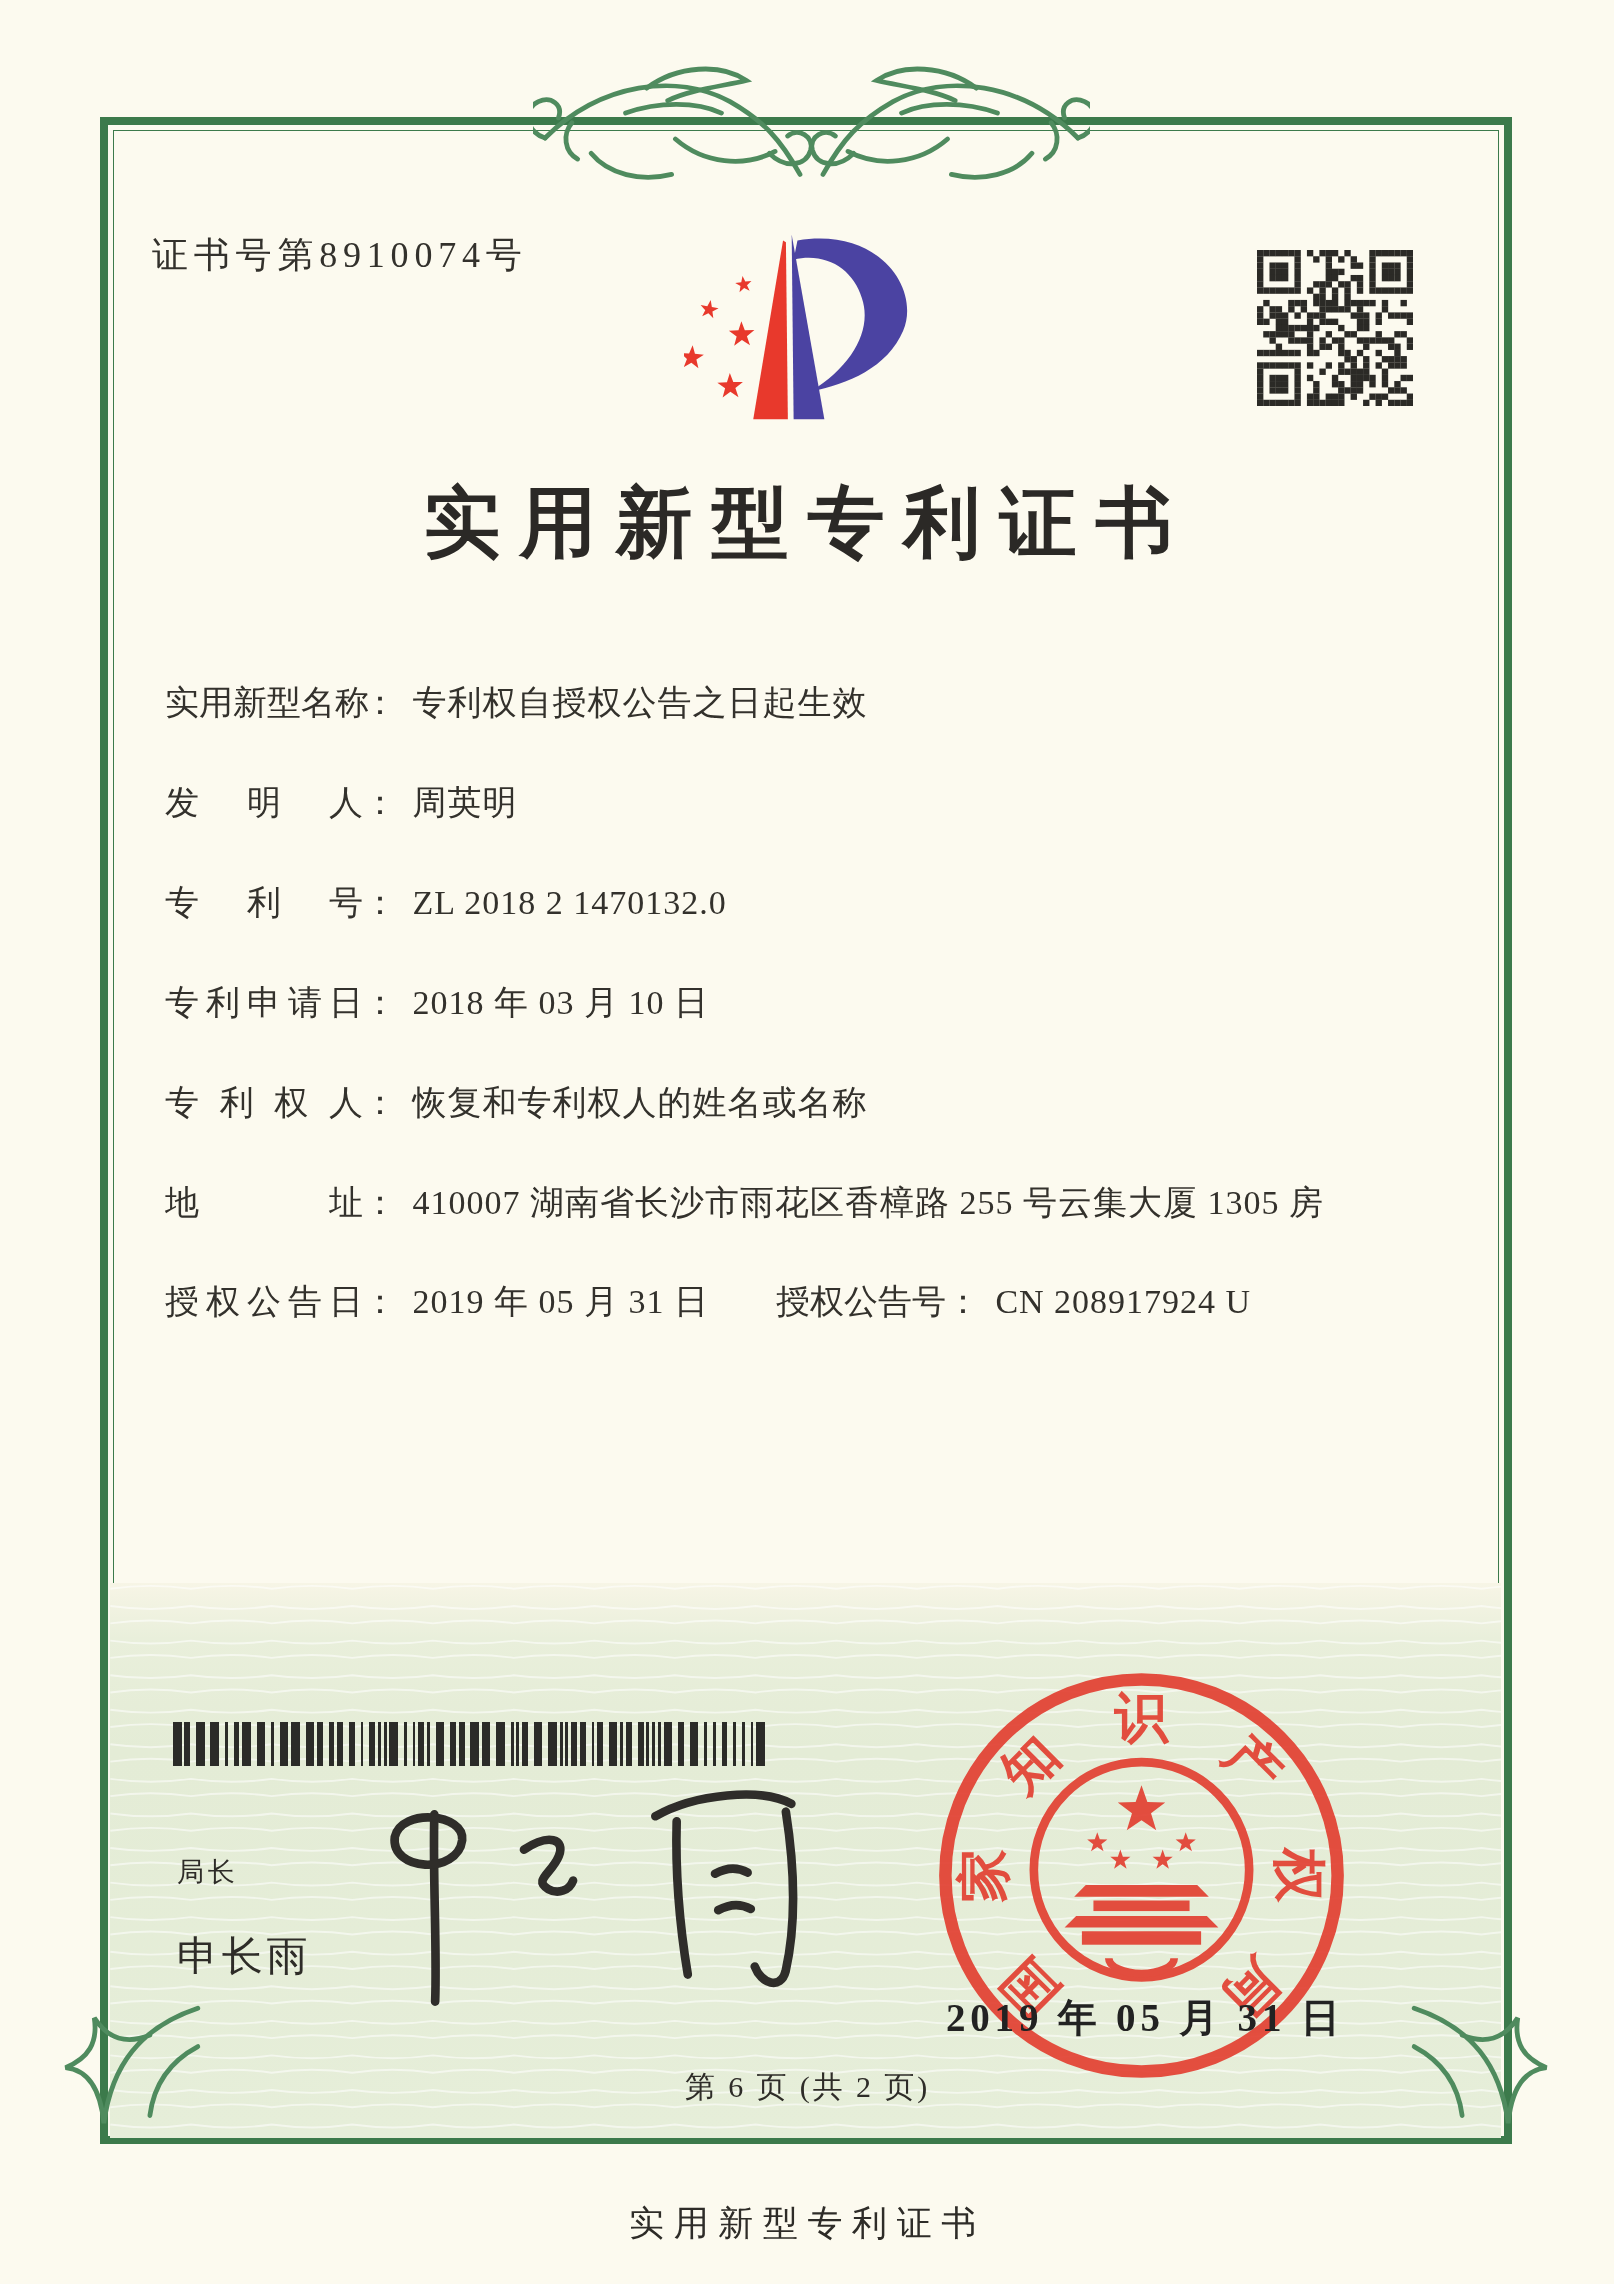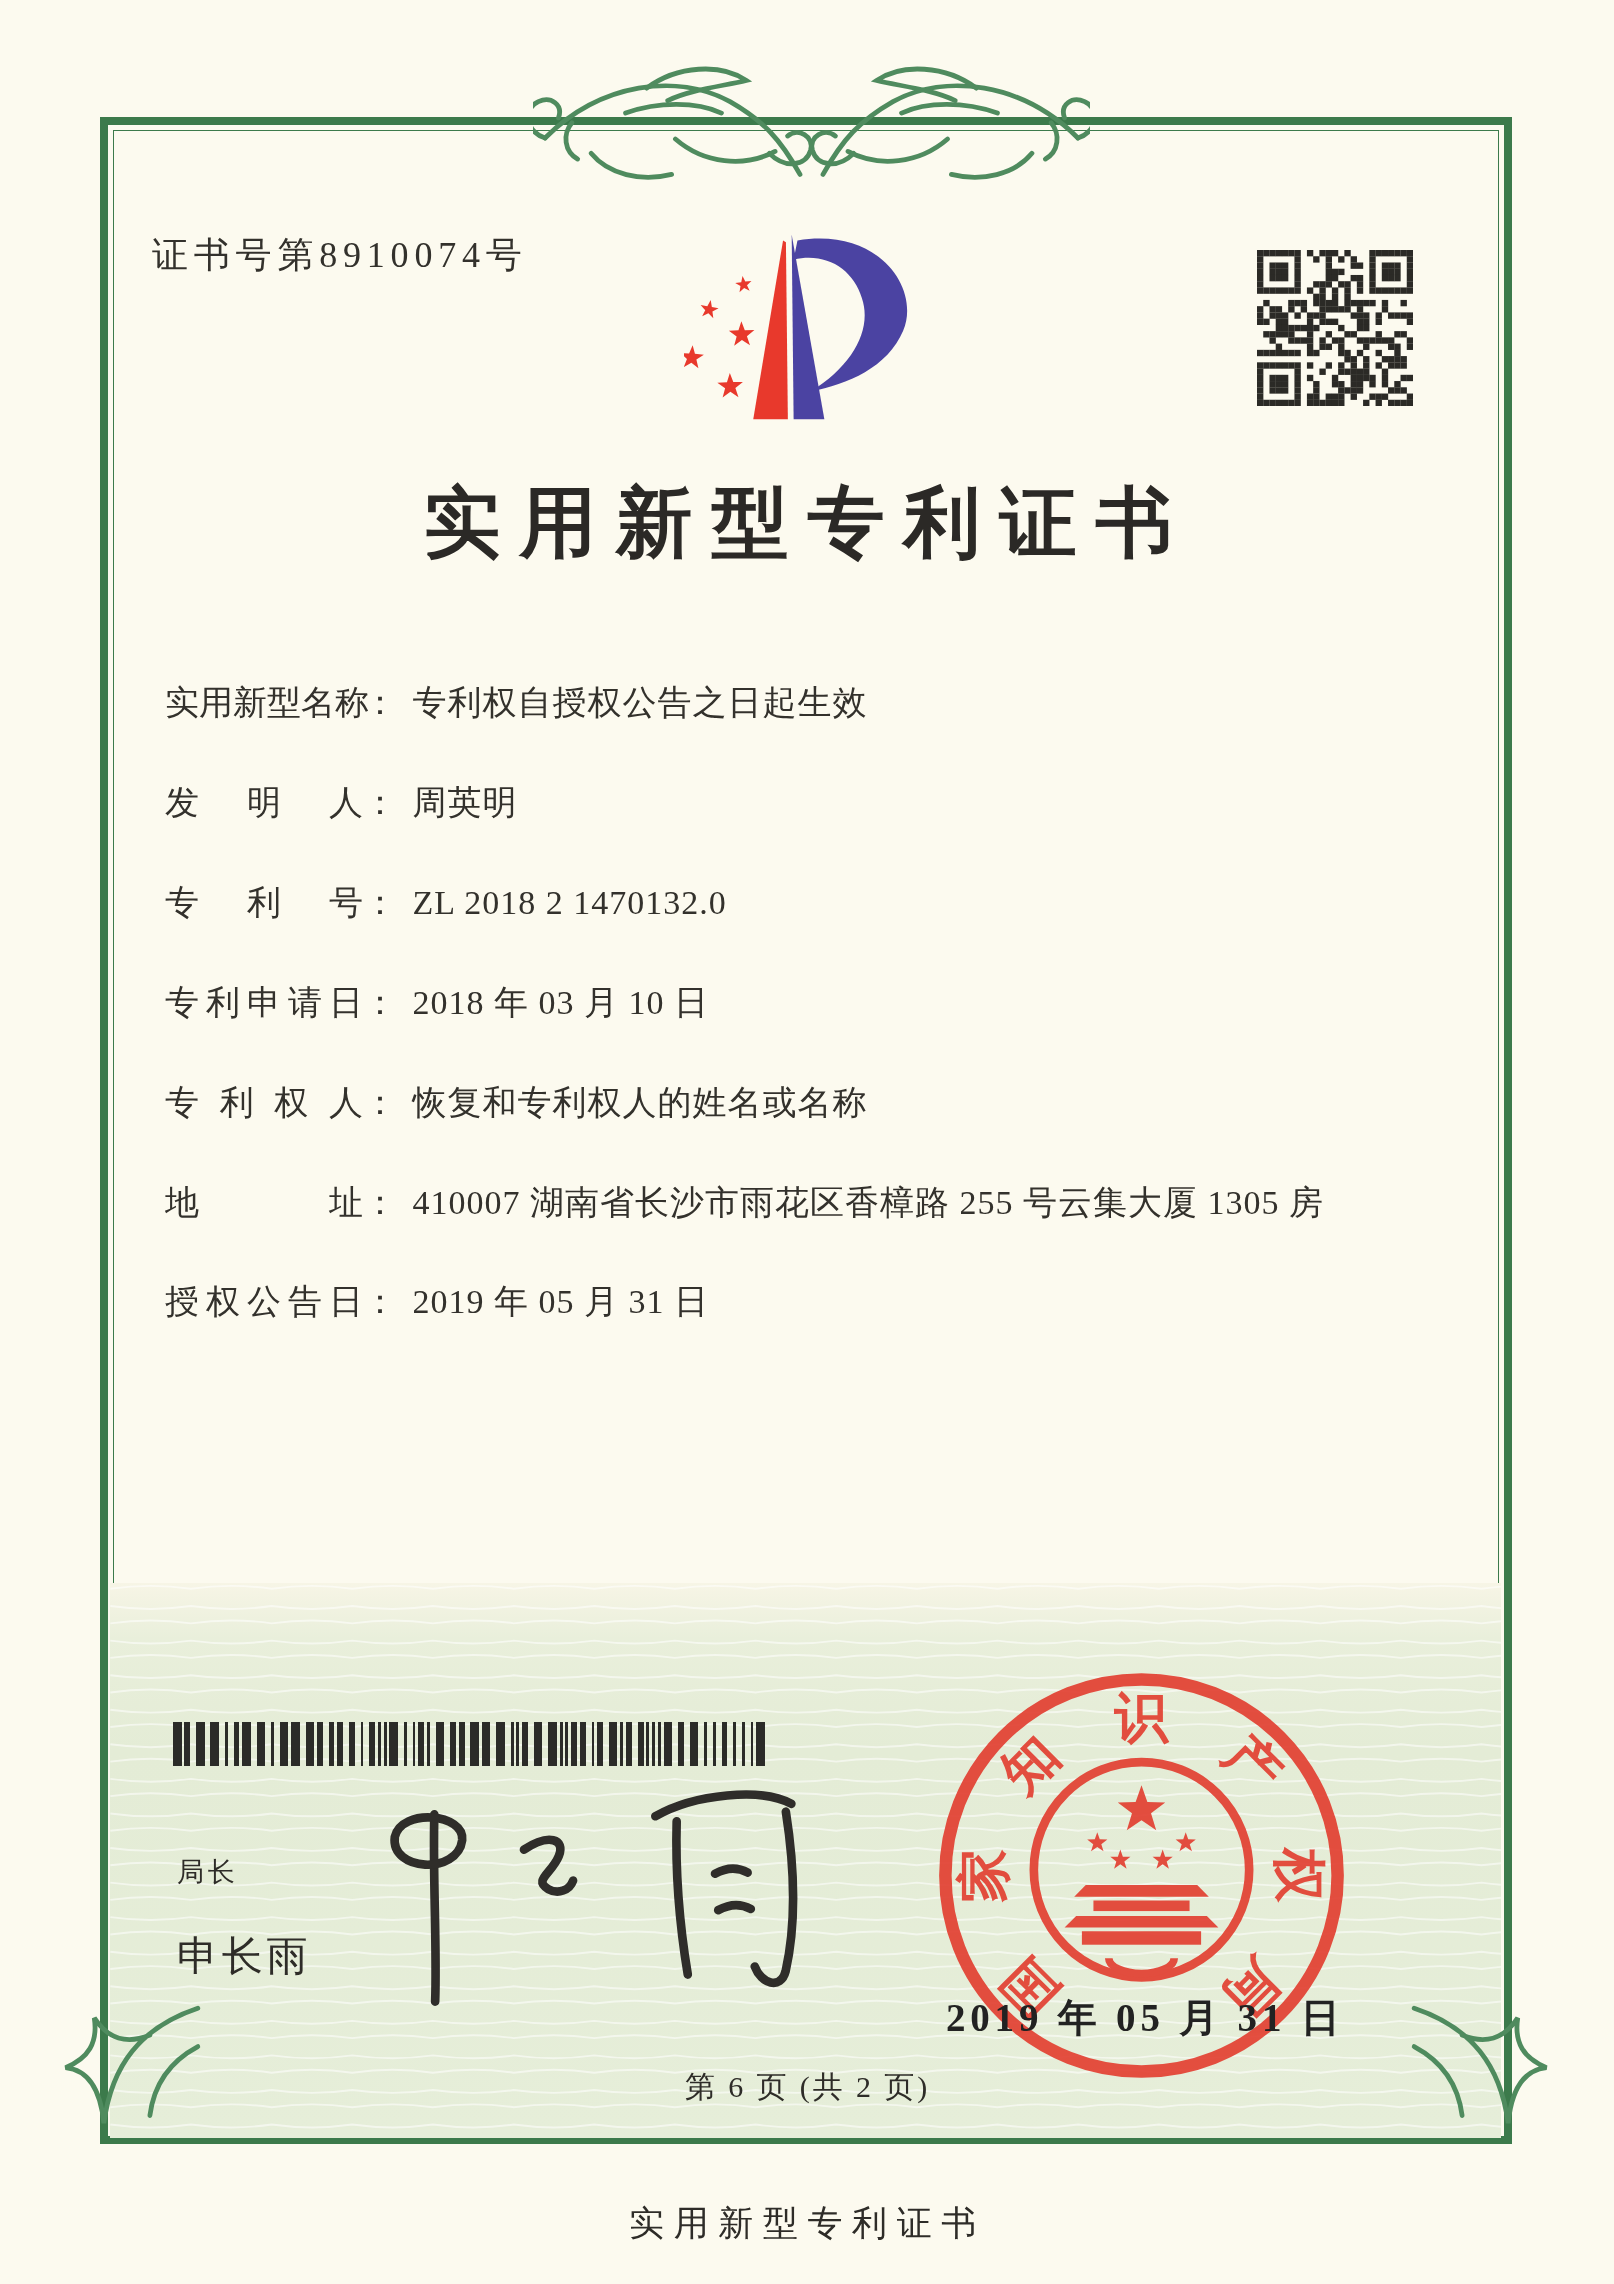--- a/index.html
+++ b/index.html
@@ -539,20 +539,23 @@
       </span><span class="colon">：</span><span class="fval">410007 湖南省长沙市雨花区香樟路 255 号云集大厦 1305 房</span>
   </div>
   <div class="frow" style="top:599px;width:1345px;">
     <span class="jlabel">
         <span>授</span>
         <span>权</span>
         <span>公</span>
         <span>告</span>
         <span>日</span>
       </span><span class="colon">：</span><span class="fval">2019 年 05 月 31 日</span>
+    <span class="grant-no">
+      <span>授权公告号</span><span class="colon">：</span><span class="fval">CN 208917924 U</span>
+    </span>
   </div>
 </div>
 
 <div class="abs paras">
 </div>
 
 <div class="abs barcode" id="barcode">
     <div class="bar" style="width: 8.6px;"></div>
     <div class="gap" style="width: 2.9px;"></div>
     <div class="bar" style="width: 5.8px;"></div>

